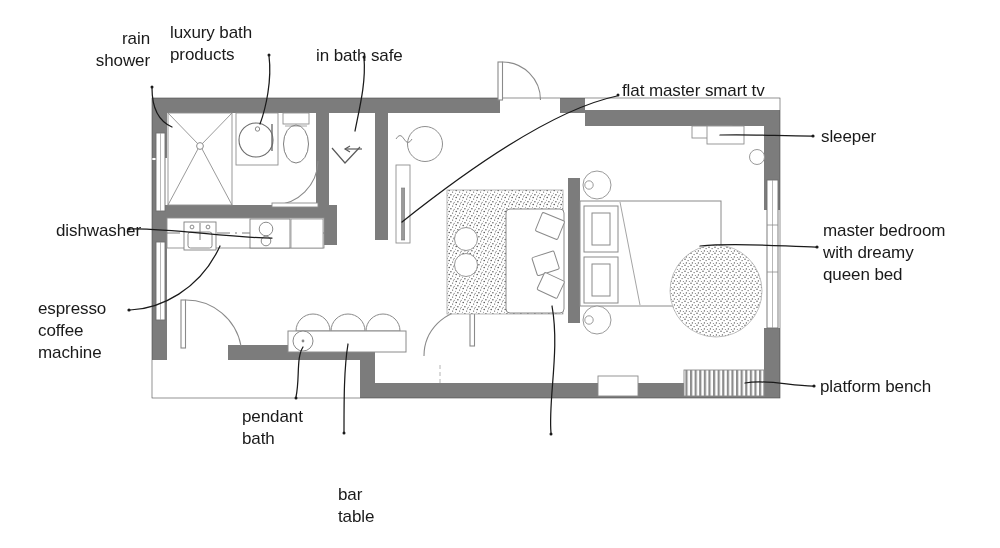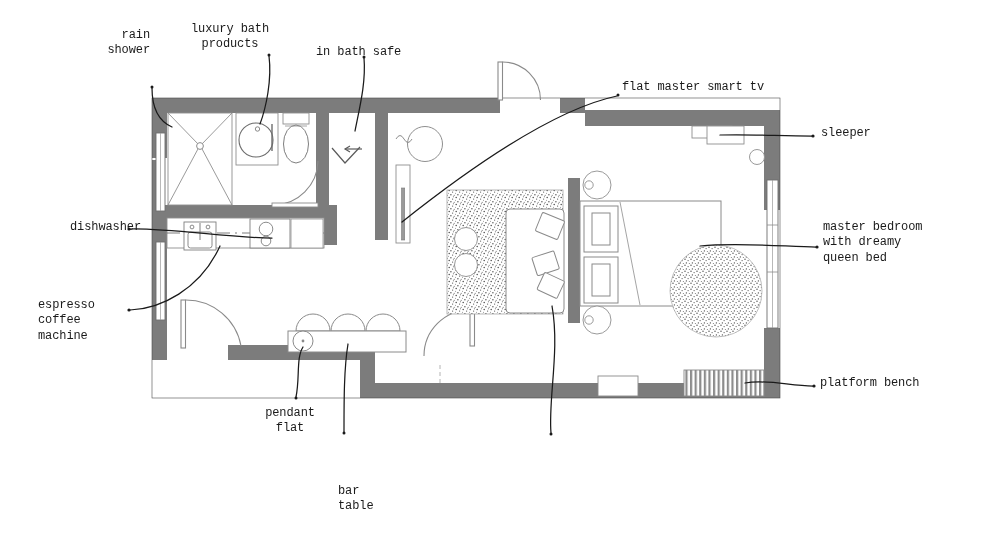--- a/index.html
+++ b/index.html
@@ -8,30 +8,30 @@
     width: 1000px; height: 548px;
     background: #ffffff;
     font-family: "DejaVu Sans", "Liberation Sans", sans-serif;
     overflow: hidden;
   }
   #stage { position: relative; width: 1000px; height: 548px; background: #fff; }
   svg#plan { position: absolute; inset: 0; width: 1000px; height: 548px; display: block; }
 
   .lbl {
     position: absolute;
-    font-family: Liberation Mono, monospace;
-    font-size: 12px;
+    font-family: Liberation Sans, sans-serif;
+    font-size: 17px;
     line-height: 1.28;
     color: #1a1a1a;
     white-space: pre-line;
     letter-spacing: -0.1px;
   }
   .lbl.r { text-align: right; }
   .lbl.l { text-align: left; }
-  .lbl.c { text-align: center; }
+  .lbl.c { }
 </style>
 </head>
 <body>
 
 <div id="stage">
 
 <svg id="plan" viewBox="0 0 1000 548">
   <defs>
 
     <pattern id="stipple" width="7" height="7" patternUnits="userSpaceOnUse">
@@ -287,17 +287,17 @@
 <div class="lbl l" style="left:821px; top:126px; width:90px;">sleeper</div>
 <div class="lbl l" style="left:16px;  top:220px; width:125px;text-align:right;">dishwasher</div>
 <div class="lbl l" style="left:38px;  top:298px; width:110px;">espresso
 coffee
 machine</div>
 <div class="lbl l" style="left:823px; top:220px; width:175px;">master bedroom
 with dreamy
 queen bed</div>
 <div class="lbl l" style="left:820px; top:376px; width:172px;">platform bench</div>
 <div class="lbl c" style="left:242px; top:406px; width:96px;">pendant
-flat</div>
+bath</div>
 <div class="lbl l" style="left:338px; top:441px; width:70px;margin-top:43px;">bar
 table</div>
 
 </div>
 
 </body></html>

